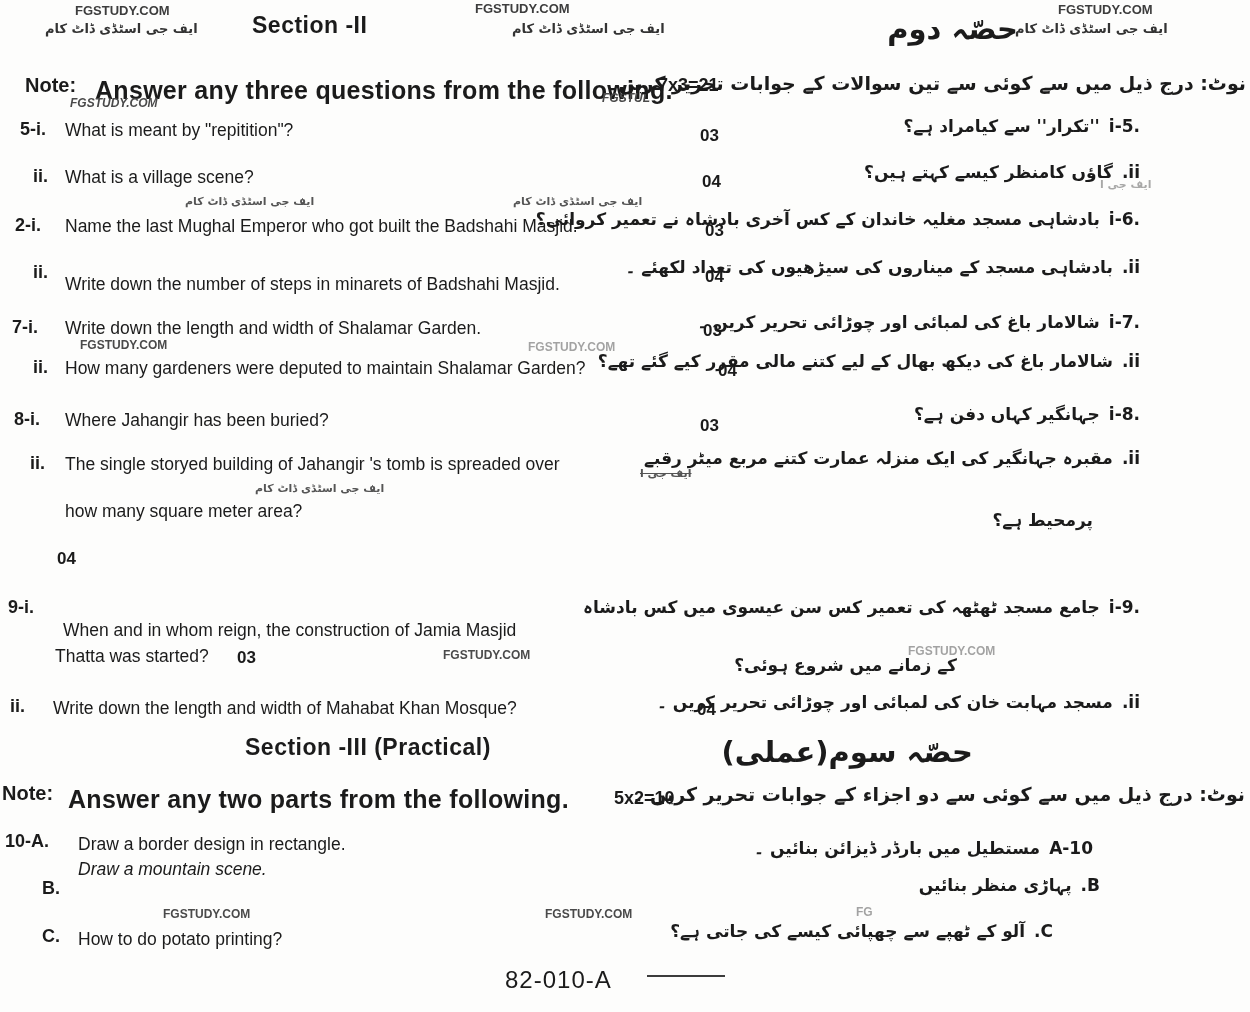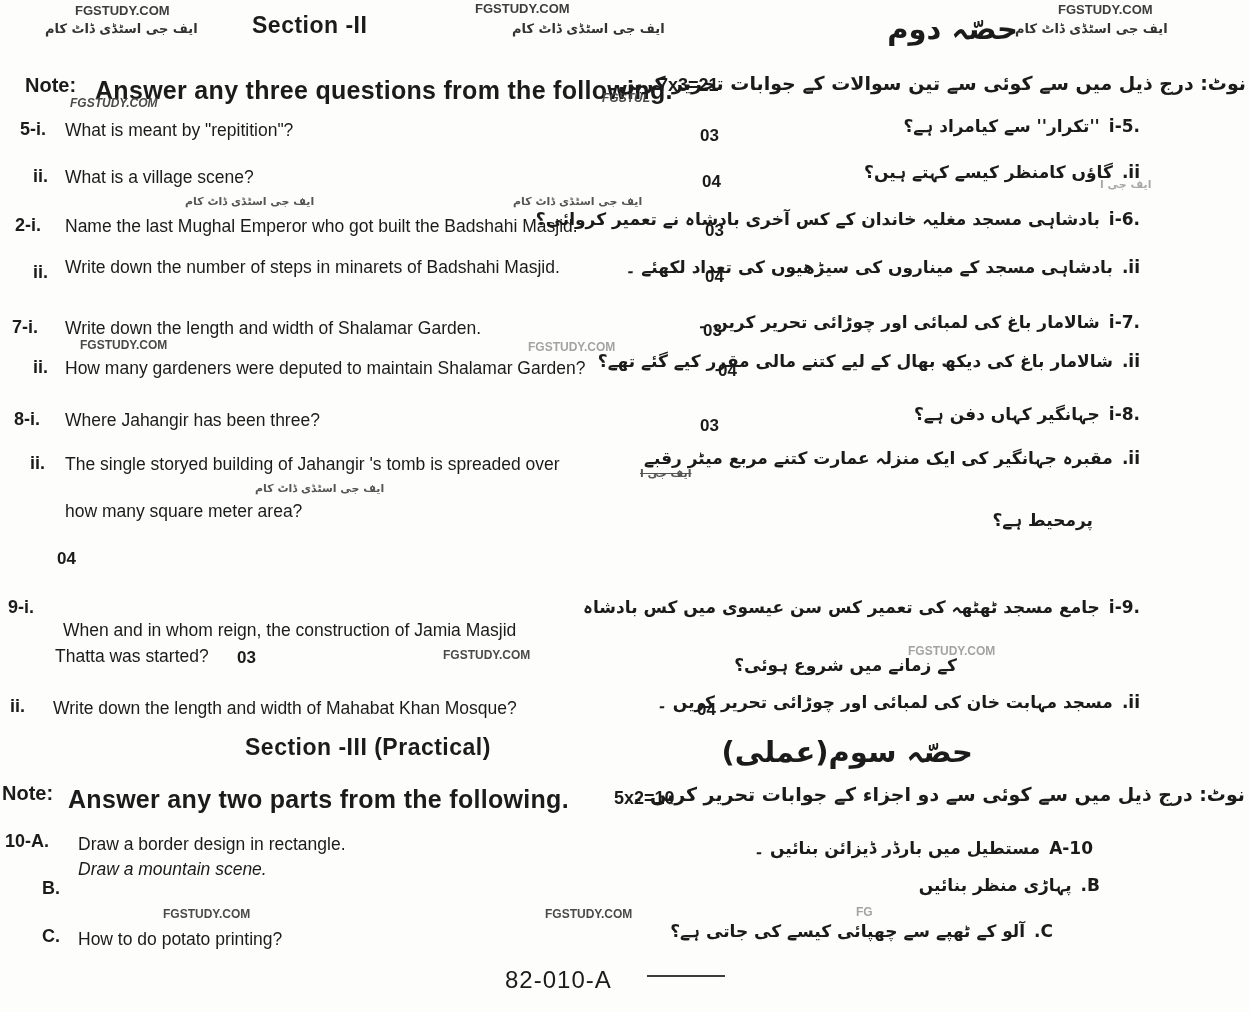--- a/index.html
+++ b/index.html
@@ -76,21 +76,21 @@
 
   <span class="abs qno" style="left:15px;top:215px;">2-i.</span>
   <span class="abs qtext" style="left:65px;top:216px;">Name the last Mughal Emperor who got built the Badshahi Masjid.</span>
   <span class="abs marks" style="left:705px;top:221px;">03</span>
   <div class="abs ur" style="right:110px;top:209px;">
     <span class="ur-no">i-6.</span>
     <span>بادشاہی مسجد مغلیہ خاندان کے کس آخری بادشاہ نے تعمیر کروائی؟</span>
   </div>
 
   <span class="abs qno" style="left:33px;top:262px;">ii.</span>
-  <span class="abs qtext" style="left:65px;top:257px;">Write down the number of steps in minarets of Badshahi Masjid.</span>
+  <span class="abs qtext" style="left:65px;top:274px;">Write down the number of steps in minarets of Badshahi Masjid.</span>
   <span class="abs marks" style="left:705px;top:267px;">04</span>
   <div class="abs ur" style="right:110px;top:257px;">
     <span class="ur-no">.ii</span>
     <span>بادشاہی مسجد کے میناروں کی سیڑھیوں کی تعداد لکھئے ۔</span>
   </div>
 
   <span class="abs qno" style="left:12px;top:317px;">7-i.</span>
   <span class="abs qtext" style="left:65px;top:318px;">Write down the length and width of Shalamar Garden.</span>
   <span class="abs marks" style="left:703px;top:321px;">03</span>
   <div class="abs ur" style="right:110px;top:312px;">
@@ -102,21 +102,21 @@
 
   <span class="abs qno" style="left:33px;top:357px;">ii.</span>
   <span class="abs qtext" style="left:65px;top:358px;">How many gardeners were deputed to maintain Shalamar Garden?</span>
   <span class="abs marks" style="left:718px;top:361px;">04</span>
   <div class="abs ur" style="right:110px;top:351px;">
     <span class="ur-no">.ii</span>
     <span>شالامار باغ کی دیکھ بھال کے لیے کتنے مالی مقرر کیے گئے تھے؟</span>
   </div>
 
   <span class="abs qno" style="left:14px;top:409px;">8-i.</span>
-  <span class="abs qtext" style="left:65px;top:410px;">Where Jahangir has been three?</span>
+  <span class="abs qtext" style="left:65px;top:410px;">Where Jahangir has been buried?</span>
   <span class="abs marks" style="left:700px;top:416px;">03</span>
   <div class="abs ur" style="right:110px;top:404px;">
     <span class="ur-no">i-8.</span>
     <span>جہانگیر کہاں دفن ہے؟</span>
   </div>
 
   <span class="abs qno" style="left:30px;top:453px;">ii.</span>
   <span class="abs qtext" style="left:65px;top:454px;">The single storyed building of Jahangir 's tomb is spreaded over</span>
   <span class="abs wm-ur wm-ur-sm strike" style="left:640px;top:467px;">ایف جی ا</span>
   <span class="abs wm-ur wm-ur-sm" style="left:255px;top:482px;">ایف جی اسٹڈی ڈاٹ کام</span>

